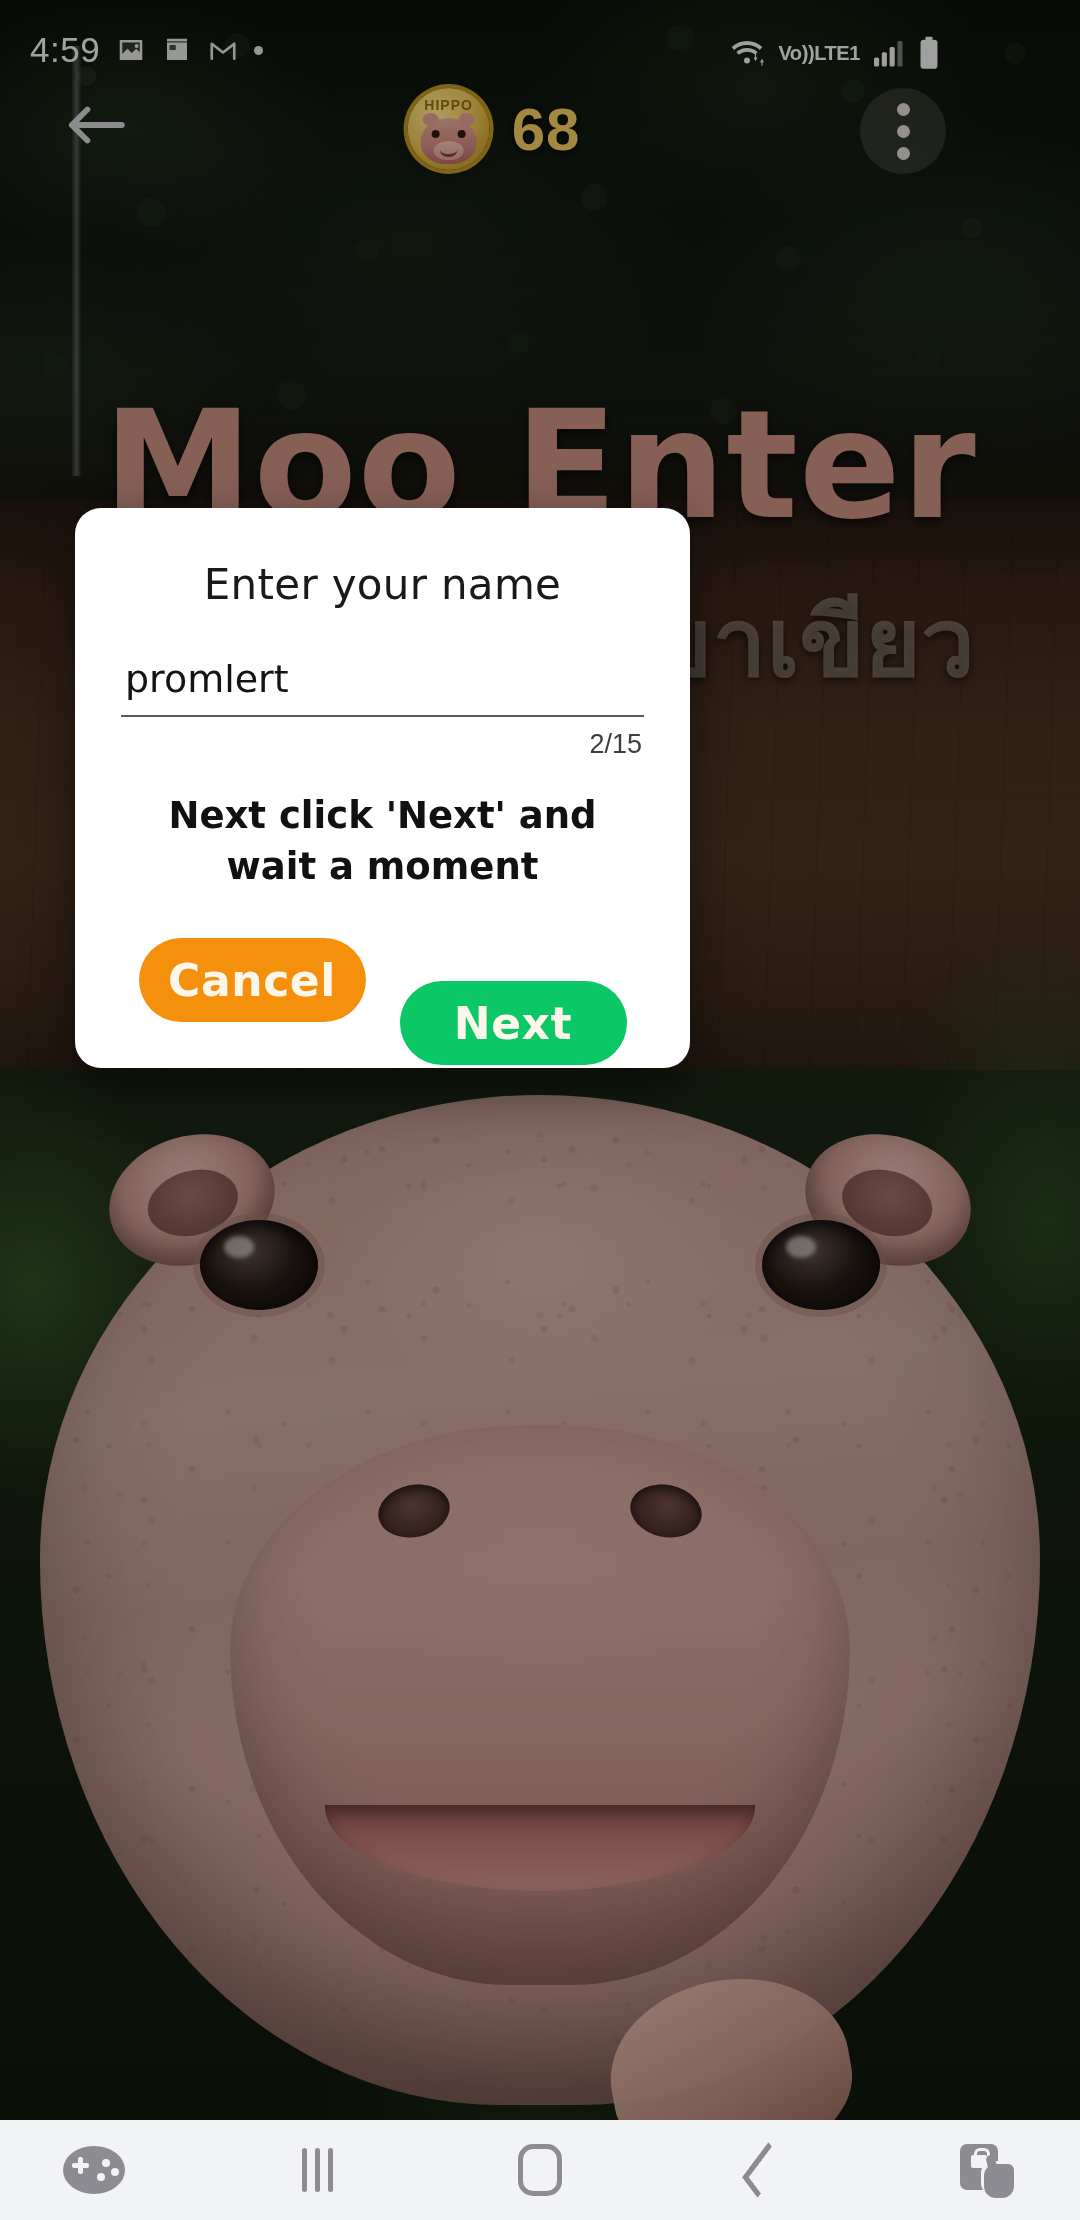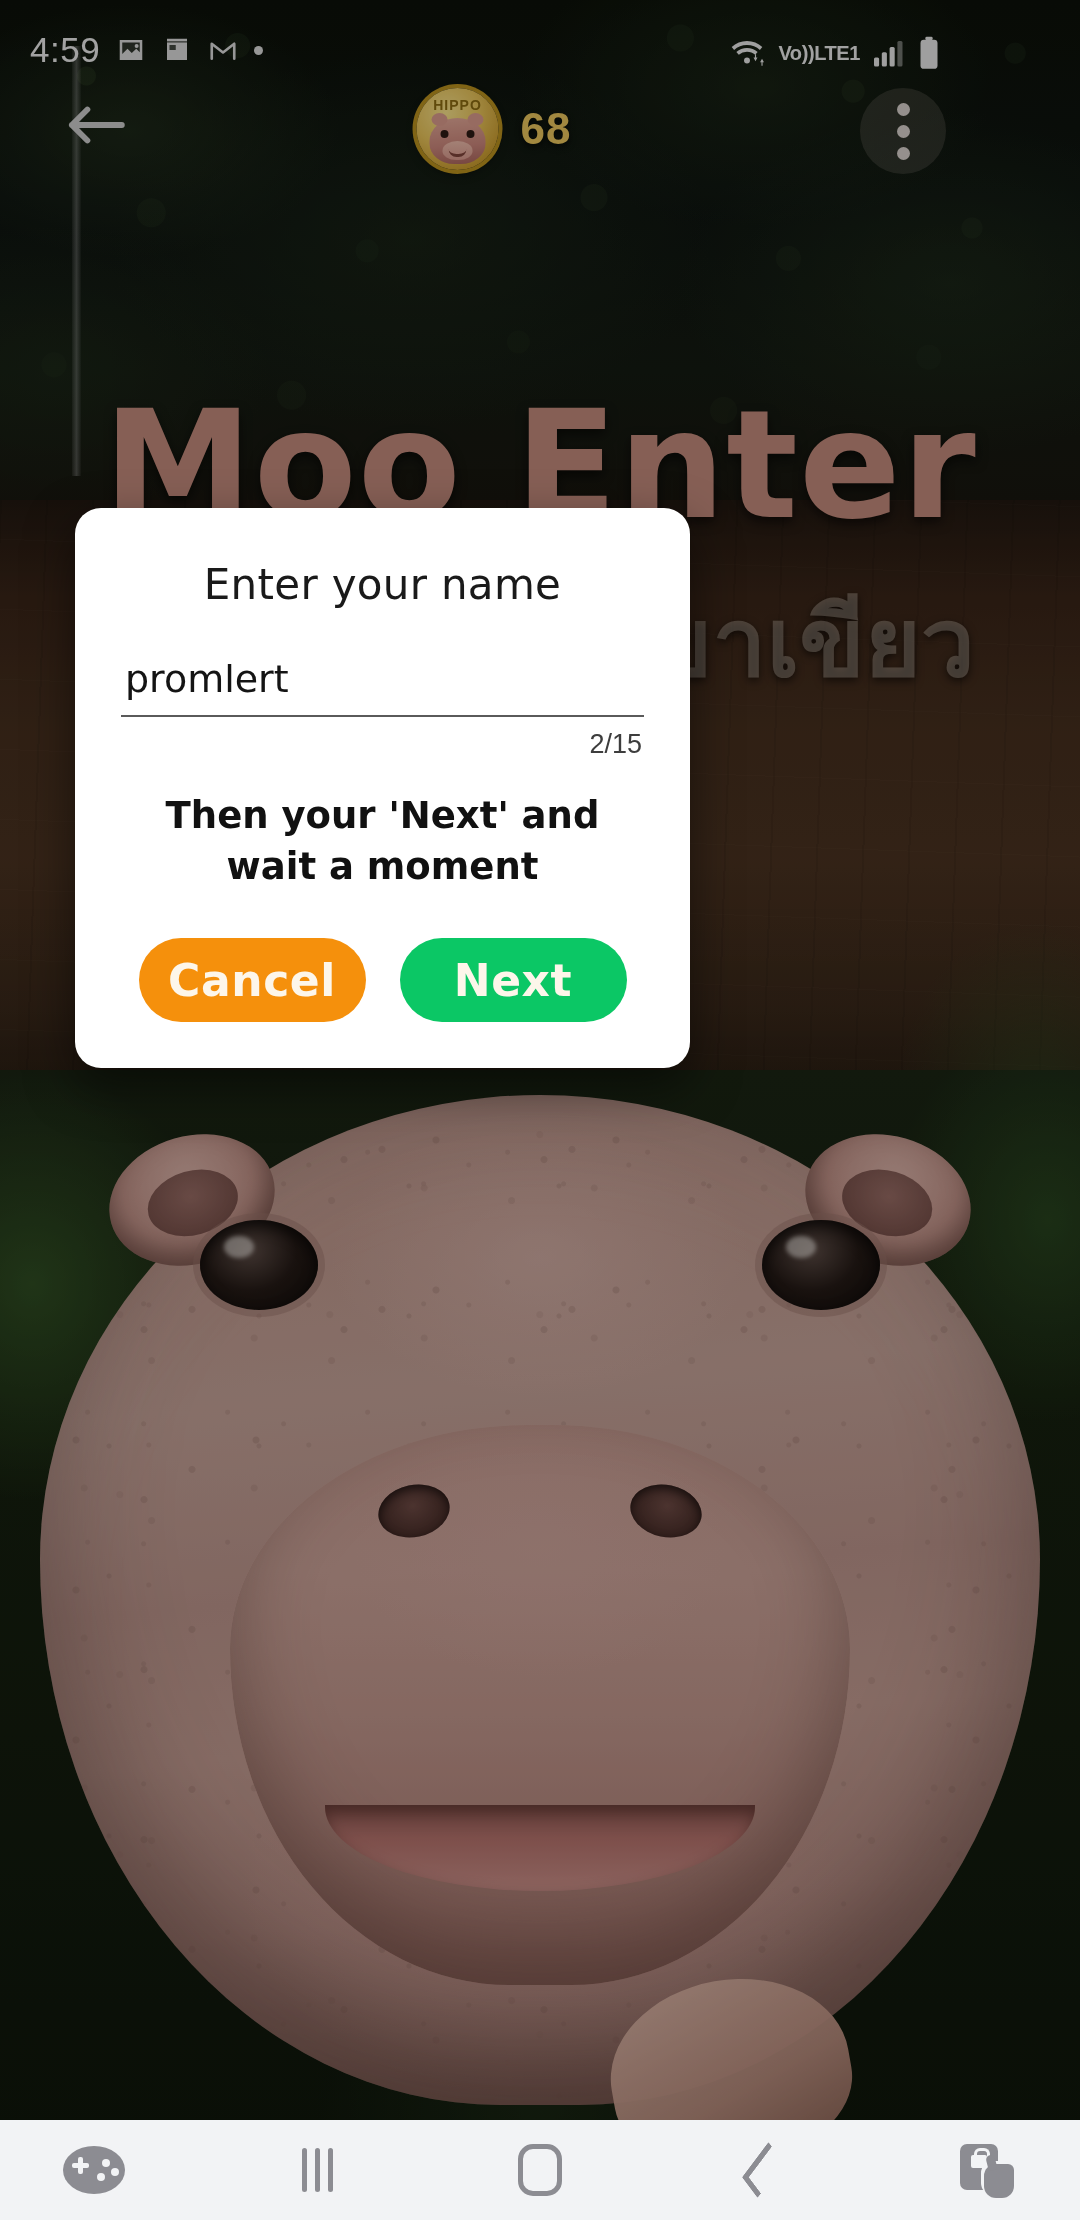--- a/index.html
+++ b/index.html
@@ -234,21 +234,21 @@
   }
   .coin-hippo::before { left:2px; } .coin-hippo::after { right:2px; }
   .ch-eye { position:absolute; top:12px; width:8px; height:8px; border-radius:50%; background:#2d1a14; }
   .ch-eye.l{left:11px;} .ch-eye.r{right:11px;}
   .ch-snout { position:absolute; left:50%; top:23px; transform:translateX(-50%);
               width:30px; height:19px; border-radius:50% 50% 46% 46%;
               background:linear-gradient(180deg,#eab9a9,#d7998c); }
   .ch-smile { position:absolute; left:50%; top:31px; transform:translateX(-50%);
               width:18px; height:8px; border-radius:0 0 18px 18px; border-bottom:3px solid #7d443a; }
   .coin-count {
-    font-family:"Liberation Sans", sans-serif; font-weight:bold; font-size:44px;
+    font-family:"Liberation Sans", sans-serif; font-weight:bold; font-size:60px;
     color:#e8c35c; text-shadow:0 3px 6px rgba(0,0,0,.6); letter-spacing:1px;
   }
   .menu-btn {
     position:absolute; right:42px; top:18px; width:86px; height:86px; border-radius:50%;
     background:rgba(190,175,168,.17);
     display:flex; flex-direction:column; align-items:center; justify-content:center; gap:9px;
   }
   .menu-btn i { display:block; width:13px; height:13px; border-radius:50%; background:#d6cfca; }
 
   
@@ -284,21 +284,21 @@
   .dlg-actions {
     display:flex; justify-content:center; gap:34px; margin-top:46px;
   }
   .btn {
     border:none; outline:none; cursor:pointer;
     width:227px; height:84px; border-radius:42px;
     font-family:"DejaVu Sans", sans-serif; font-size:44px; font-weight:bold;
     color:#fdf6ea; letter-spacing:.6px;
   }
   .btn-cancel { background:#f5900c; }
-  .btn-next { background:#0bc765; }
+  .btn-next { background:#0bc765;margin-top:43px; }
 
   
   .navbar {
     position:absolute; left:0; bottom:0; width:1080px; height:100px;
     background:#f2f3f5; z-index:60;
     display:flex; align-items:center; justify-content:space-between;
     padding:0 34px;
   }
   .nav-item { width:120px; height:100px; display:flex; align-items:center; justify-content:center; }
   .gamepad {
@@ -456,21 +456,21 @@
 
   <div class="dialog">
     <div class="dlg-title">Enter your name</div>
 
     <div class="dlg-input-wrap">
       <input class="dlg-input" type="text" value="promlert" style="">
       <div class="dlg-underline"></div>
       <div class="dlg-counter">2/15</div>
     </div>
 
-    <div class="dlg-sub">Then your 'Next' and wait a moment</div>
+    <div class="dlg-sub">Next click 'Next' and wait a moment</div>
 
     <div class="dlg-actions">
       <button class="btn btn-cancel">Cancel</button>
       <button class="btn btn-next">Next</button>
     </div>
   </div>
 
   <div class="navbar">
     <div class="nav-item">
       <div class="gamepad">

